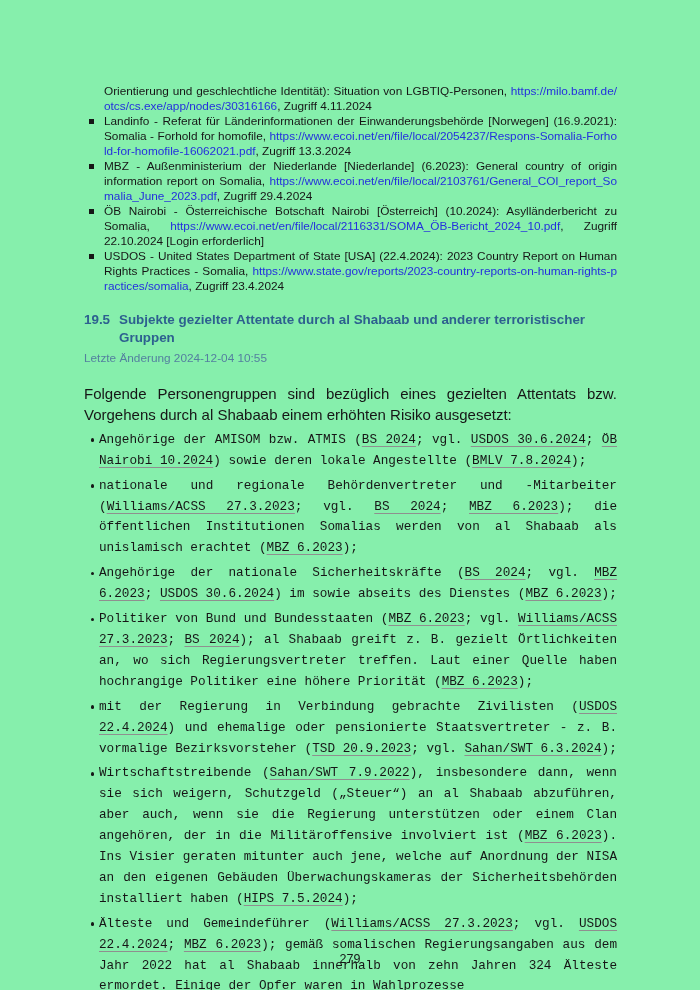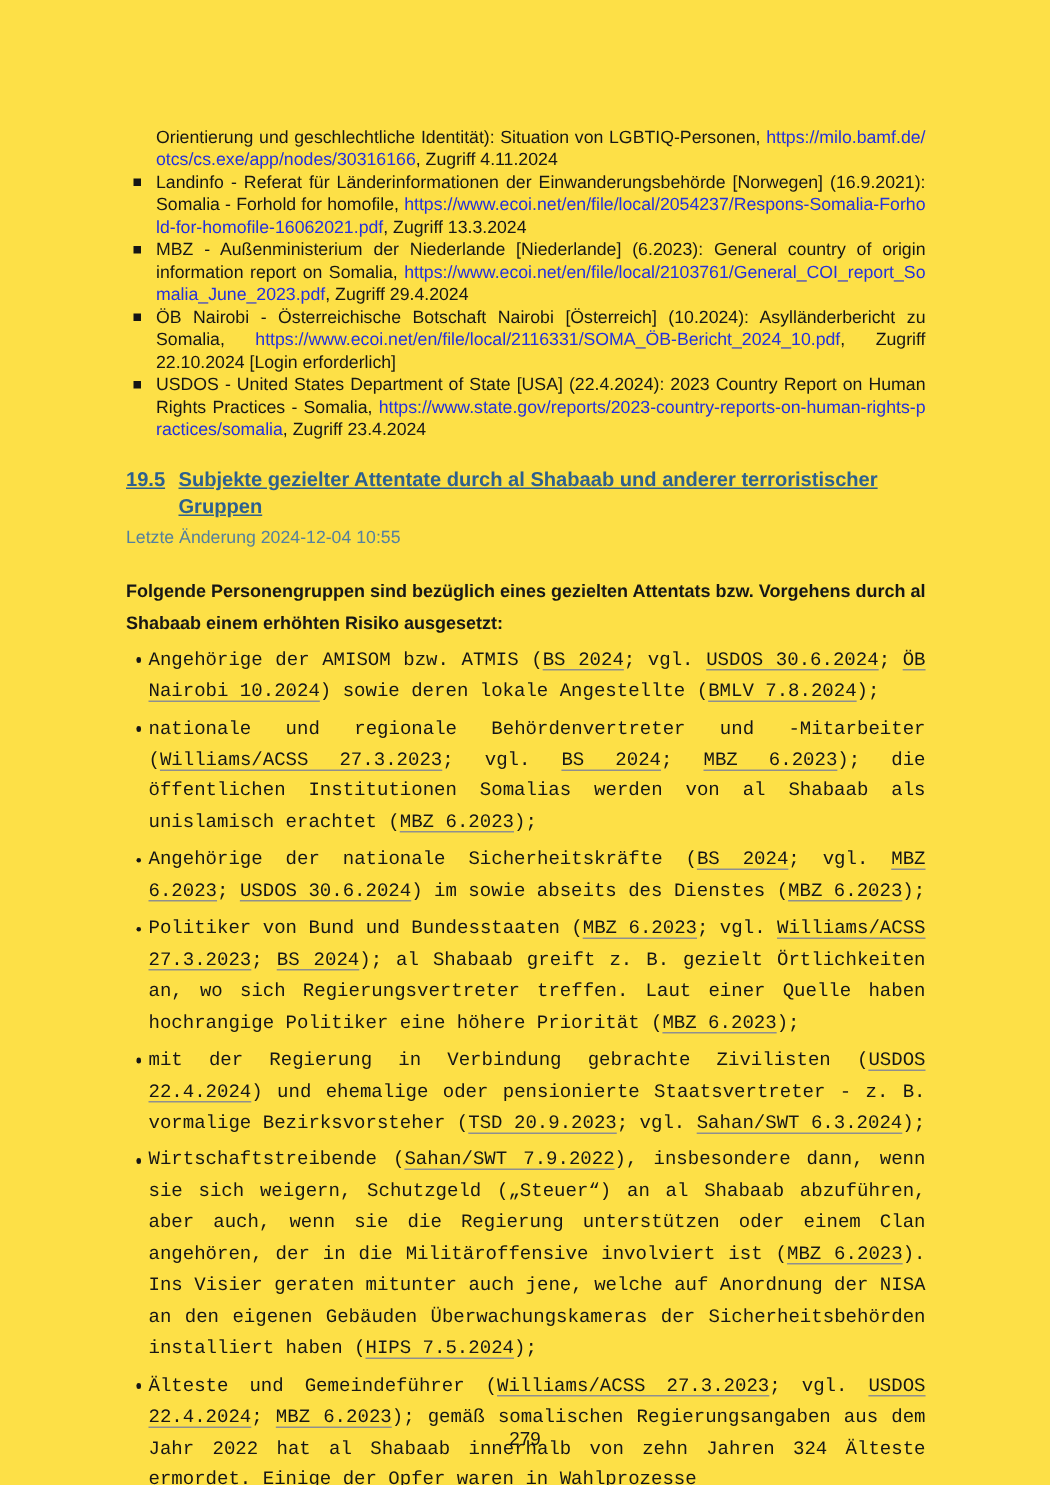--- a/index.html
+++ b/index.html
@@ -9,43 +9,43 @@
     --subtle:#54809f;
     --underline:#8f8f8f;
   }
   html,body{margin:0;padding:0;background:#ffffff;}
   body{
     width:700px;height:990px;
     font-family:"Liberation Sans","DejaVu Sans",sans-serif;
     color:var(--ink);
     -webkit-font-smoothing:antialiased;
   }
-  .page{position:relative;width:700px;height:990px;background:#fde047;overflow:hidden;}
+  .page{position:relative;width:700px;height:990px;background:#86efac;overflow:hidden;}
   .content{position:absolute;left:84px;top:84px;width:533px;}
 
   
   .refs{font-size:11.8px;line-height:15px;text-align:justify;hyphens:auto;}
   .ref-item{position:relative;padding-left:20px;}
   .ref-item .square{
     position:absolute;left:5px;top:5.2px;width:4.6px;height:4.6px;background:var(--ink);
   }
   a.link{color:var(--link);text-decoration:none;word-break:break-all;cursor:pointer;}
 
   
   .section-heading{
     display:flex;align-items:baseline;margin-top:17px;
-    color:var(--heading);font-weight:bold;font-size:13.4px;line-height:18px;text-decoration:underline;
+    color:var(--heading);font-weight:bold;font-size:13.4px;line-height:18px;
   }
   .sec-num{flex:0 0 35px;}
   .sec-title{flex:1;}
   .last-change{margin-top:4px;color:var(--subtle);font-size:11.8px;line-height:15px;}
 
   
   .intro{
-    margin:18px 0 0 0;font-size:12px;line-height:20.9px;text-align:justify;hyphens:auto;font-weight:bold;
+    margin:18px 0 0 0;font-size:15px;line-height:20.9px;text-align:justify;hyphens:auto;
   }
   .bullets{margin-top:0;font-family:Liberation Mono, monospace;}
   .bullet{
     position:relative;padding-left:15px;margin-top:4px;
     font-size:12.7px;line-height:20.9px;text-align:justify;hyphens:auto;
   }
   .bullet .dot{
     position:absolute;left:6.5px;top:8.6px;width:3.6px;height:3.6px;border-radius:50%;
     background:var(--ink);
   }

